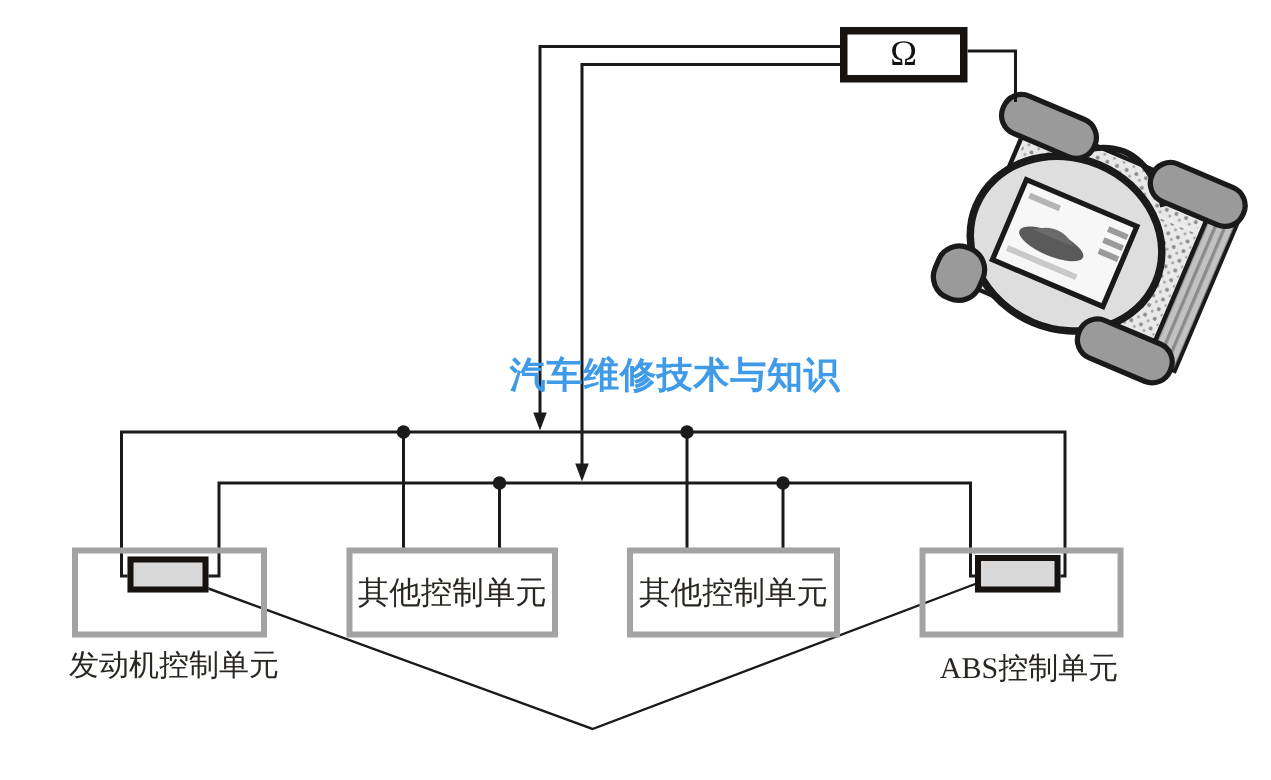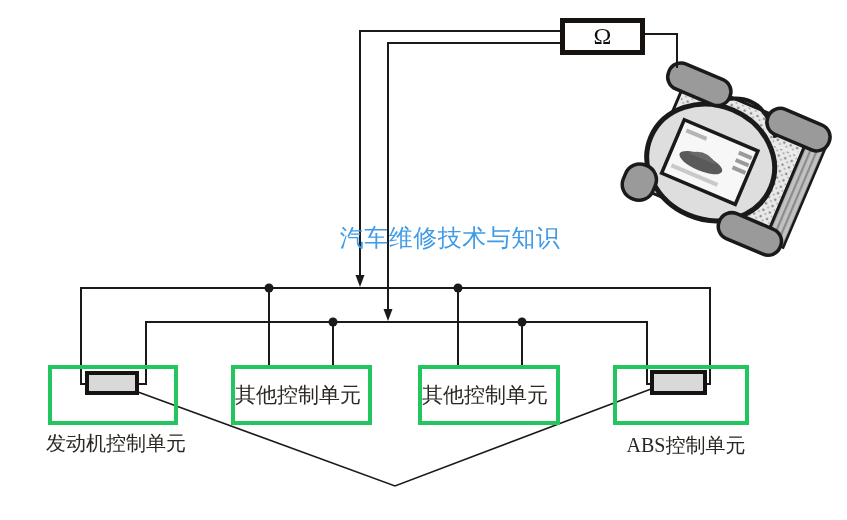--- a/index.html
+++ b/index.html
@@ -3,44 +3,44 @@
 <meta charset="utf-8">
 <style>
   html,body{margin:0;padding:0;background:#fff;}
   .canvas{
     position:relative;width:847px;height:520px;background:#ffffff;overflow:hidden;
     font-family:"Liberation Serif","DejaVu Serif",serif;color:#1a1a1a;
   }
   .wires{position:absolute;left:0;top:0;z-index:1;}
   .ecu-box{
     position:absolute;z-index:2;background:transparent;
-    border:4px solid #22c55e;box-sizing:border-box;
-    display:flex;align-items:center;
+    border:4px solid #a3a3a3;box-sizing:border-box;
+    display:flex;align-items:center;justify-content:center;
   }
   .ecu-box .ecu-label{
     font-size:21px;letter-spacing:0px;color:#2a2622;white-space:nowrap;
   }
   .resistor{
     position:absolute;z-index:3;background:#d9d9d9;
     border:4px solid #151210;box-sizing:border-box;
   }
   .caption{
     position:absolute;z-index:4;font-size:20px;color:#2a2622;
     text-align:center;white-space:nowrap;
   }
   .ohm-box{
     position:absolute;left:560px;top:18px;width:85px;height:37px;z-index:4;
     border:5px solid #151210;box-sizing:border-box;background:#ffffff;
     display:flex;align-items:center;justify-content:center;
     font-size:24px;color:#111;
   }
   .watermark{
-    position:absolute;z-index:5;left:330px;top:222px;width:240px;text-align:center;
+    position:absolute;z-index:5;left:330px;top:234px;width:240px;text-align:center;
     font-family:"Liberation Sans","DejaVu Sans",sans-serif;
-    font-weight:400;font-size:24px;letter-spacing:0.5px;white-space:nowrap;
+    font-weight:700;font-size:24px;letter-spacing:0.5px;white-space:nowrap;
   }
 </style>
 </head>
 <body>
 
 <div class="canvas">
 
   <svg class="wires" width="847" height="520" viewBox="0 0 847 520">
     <defs>
       <pattern id="speck" width="7" height="7" patternUnits="userSpaceOnUse">

